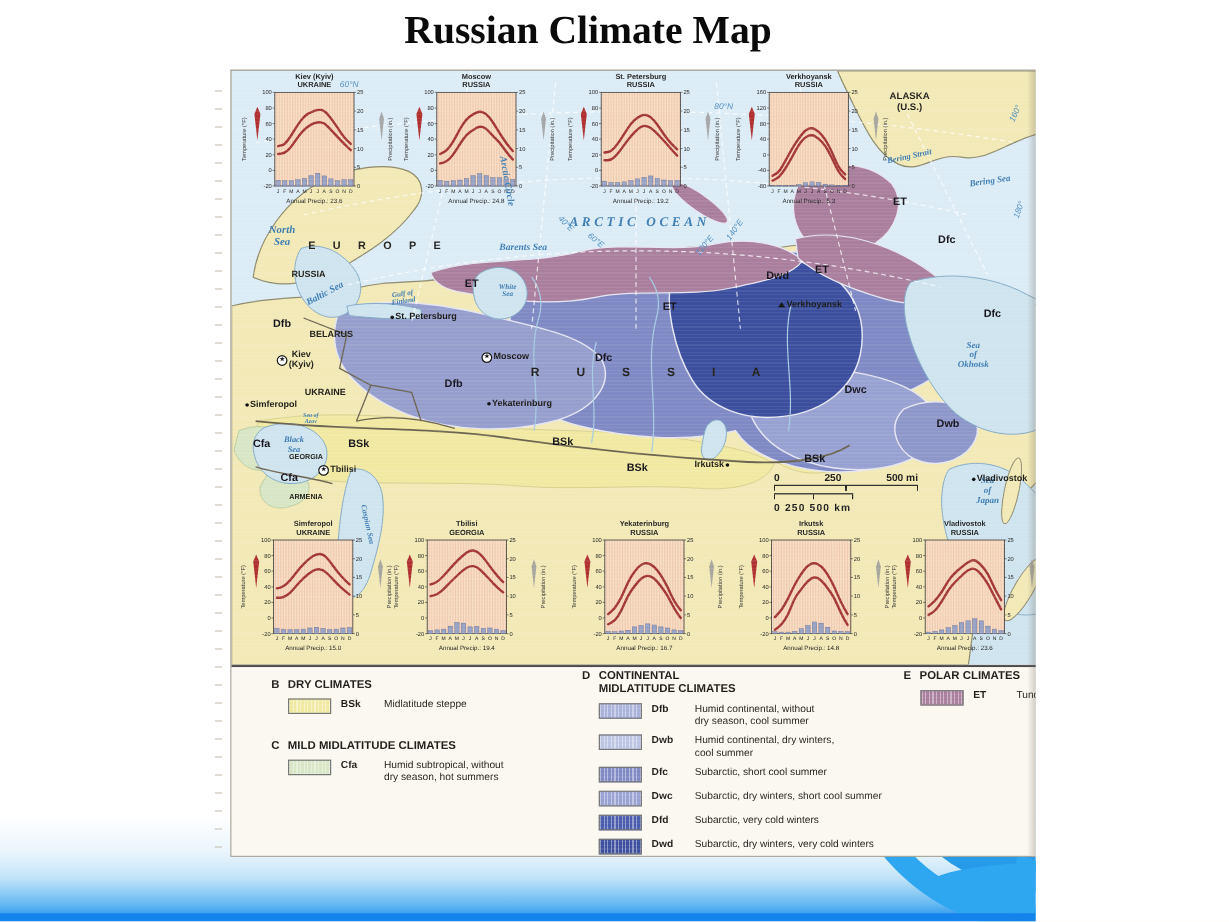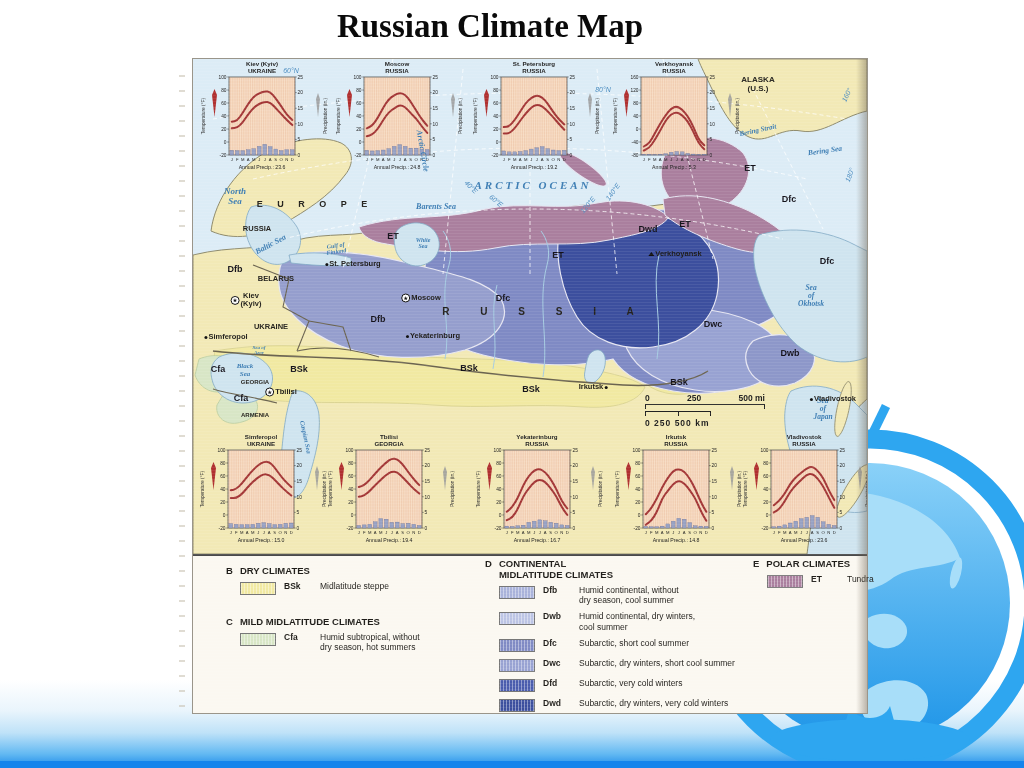--- a/index.html
+++ b/index.html
@@ -1,16 +1,16 @@
 <!DOCTYPE html>
 <html><head>
 <meta charset="utf-8">
 <style>
   html,body{margin:0;padding:0;background:#fff;}
-  #slide{position:relative;width:1024px;height:768px;overflow:hidden;background:#fff;
+  #slide{position:relative;width:863px;height:768px;overflow:hidden;background:#fff;
          font-family:"Liberation Sans",sans-serif;}
 
   
   #title{position:absolute;left:0;top:8px;width:980px;text-align:center;z-index:50;
          font-family:"Liberation Serif",serif;font-weight:bold;font-size:33px;color:#0a0a0a;}
 
   
   .band{position:absolute;left:0;right:0;bottom:0;height:88px;z-index:10;
         background:linear-gradient(180deg,rgba(255,255,255,0) 0%,rgba(232,244,252,.95) 35%,
                    #bfe2f8 60%,#63b9f2 84%,#1b8ae9 100%);}

